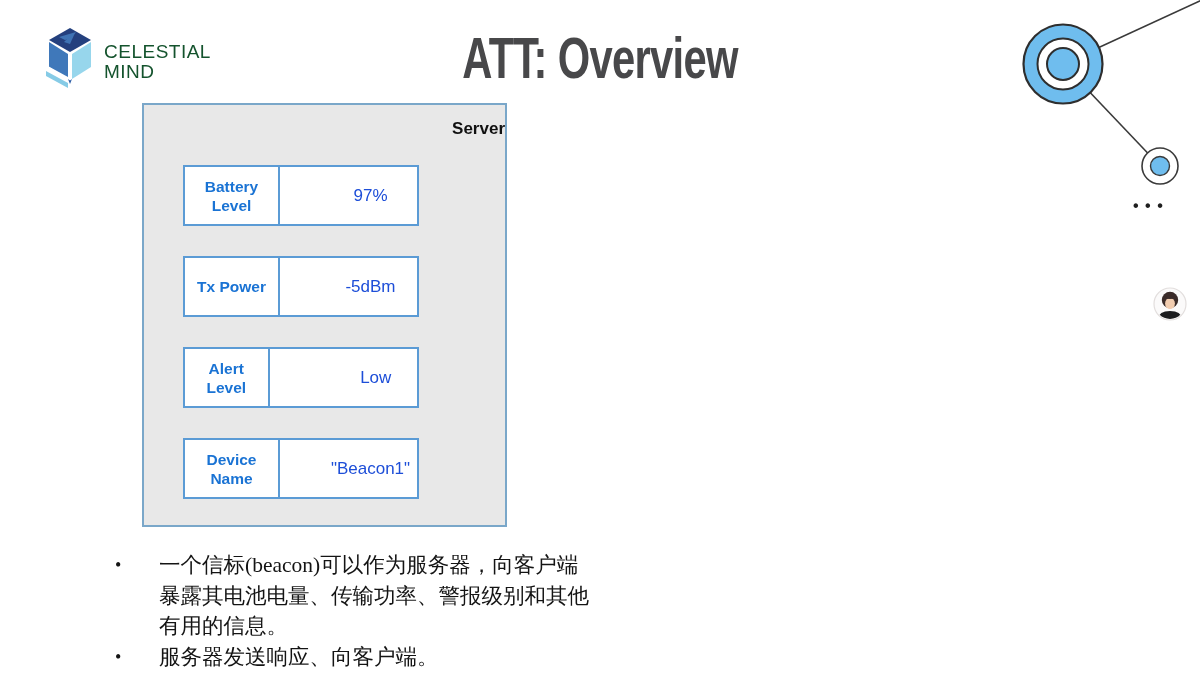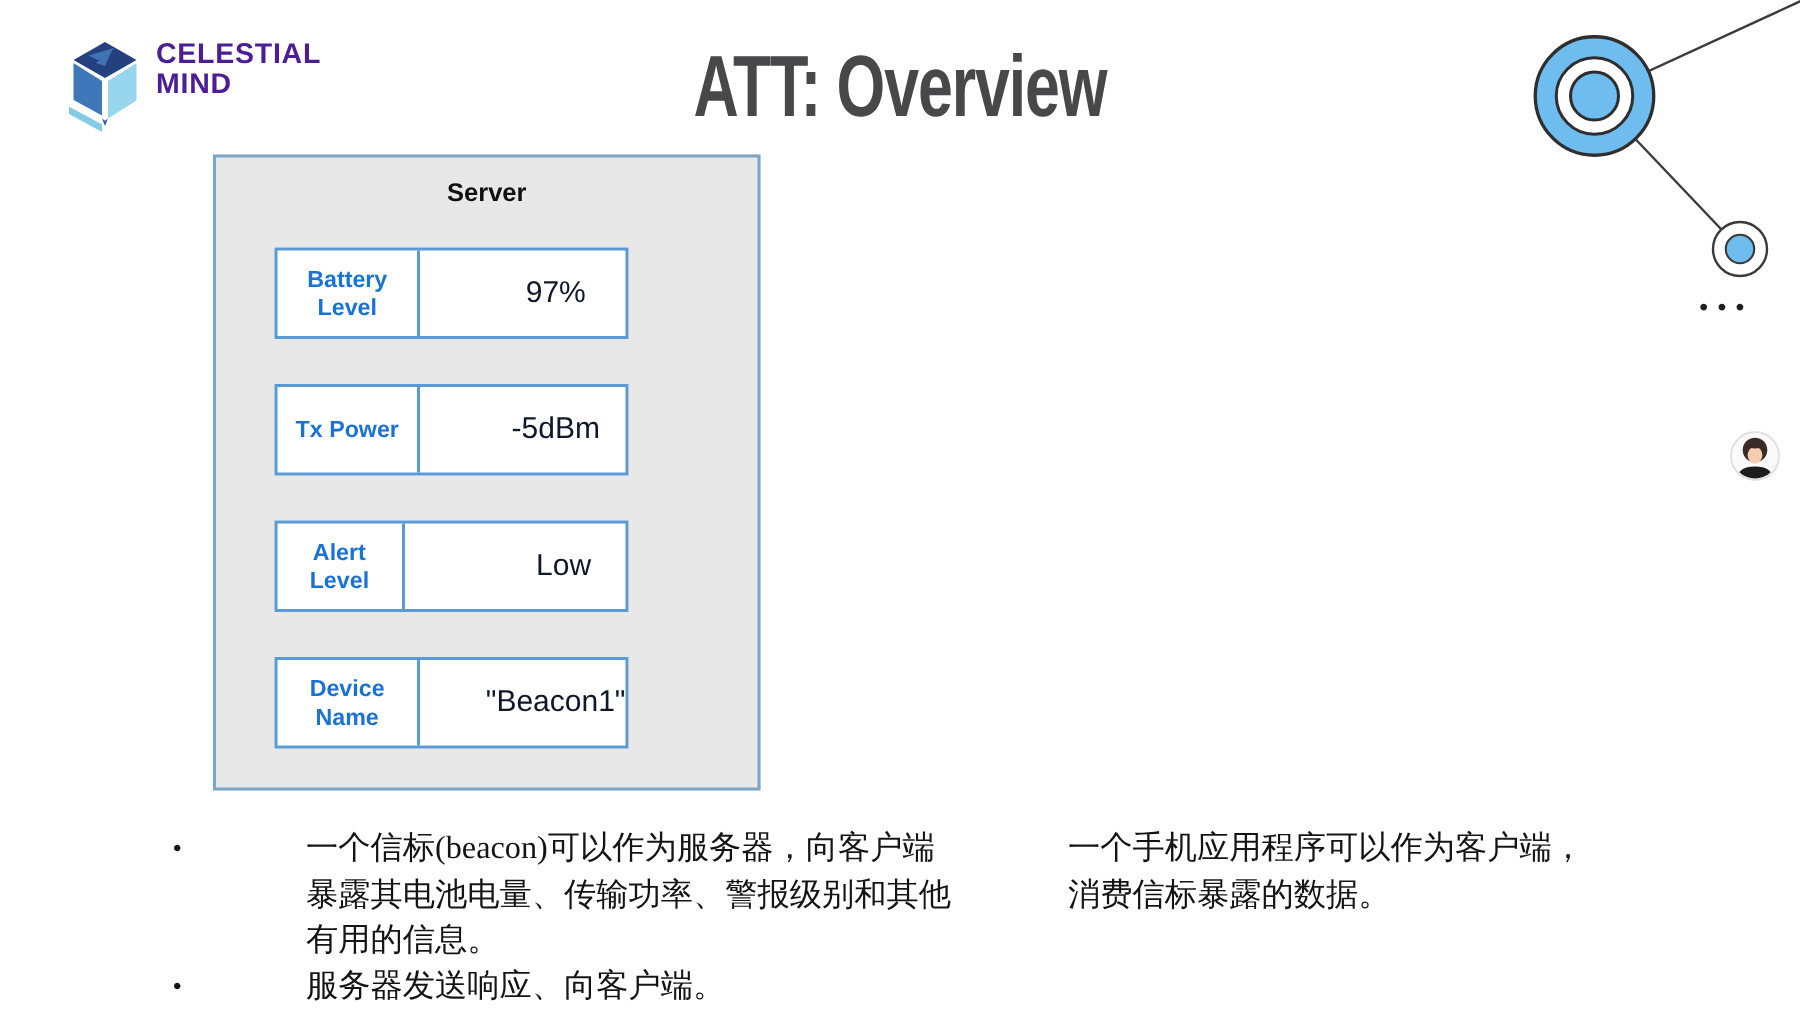--- a/index.html
+++ b/index.html
@@ -3,50 +3,50 @@
 <meta charset="utf-8">
 <style>
   html,body{margin:0;padding:0;background:#ffffff;}
   .slide{
     position:relative;width:1200px;height:675px;background:#ffffff;
     font-family:"Liberation Sans",sans-serif;overflow:hidden;
   }
   
   .logo{position:absolute;left:45px;top:27px;display:flex;align-items:flex-start;}
   .logo-cube{width:50px;height:66px;}
-  .brand-text{margin-left:9px;color:#4c1d95;font-weight:bold;
+  .brand-text{margin-left:9px;margin-top:15px;color:#14532d;font-weight:normal;
     font-size:19px;line-height:20px;letter-spacing:0.5px;}
   
   .page-title{
     position:absolute;left:0;right:0;top:24px;text-align:center;
     font-size:58px;font-weight:700;color:#48484a;letter-spacing:-1px;
     transform:scaleX(0.72);
   }
   
   .panel{position:absolute;background:#e8e8e8;}
   .panel-server{left:142px;top:103px;width:361px;height:420px;border:2px solid #7aa7c9;}
   .panel-client{left:695px;top:104px;width:362px;height:419px;border:2px solid #4b94d8;}
   .panel-title{text-align:center;font-weight:bold;font-size:17px;color:#101010;}
-  .panel-server .panel-title{margin-top:14px;}
+  .panel-server .panel-title{margin-top:14px;text-align:right;}
   .panel-client .panel-title{margin-top:22px;}
   .attr-row{
     position:absolute;left:39px;width:236px;height:61px;background:#ffffff;
     border:2px solid #5b9bd5;box-sizing:border-box;display:flex;
   }
   .attr-cell{flex:1;display:flex;align-items:center;justify-content:center;text-align:center;}
   .attr-label{border-right:2px solid #5b9bd5;font-weight:bold;color:#1a73d4;
     font-size:15.5px;line-height:19px;white-space:pre-line;}
-  .attr-value{color:#0f172a;font-size:20px;padding-left:44px;}
+  .attr-value{color:#1d4ed8;font-size:17px;padding-left:44px;}
   .row-0{top:60px;} .row-1{top:151px;} .row-2{top:242px;gap:21px;} .row-3{top:333px;}
   
   .notes-left{position:absolute;left:108px;top:550px;width:545px;
     font-family:"Liberation Serif",serif;font-size:21.5px;line-height:30.5px;color:#141414;}
   .bullet-item{display:flex;}
   .bullet-dot{width:44px;flex:none;text-align:left;padding-left:7px;font-size:18px;}
-  .bullet-text{white-space:pre-line;margin-left:45px;}
+  .bullet-text{white-space:pre-line;}
   .notes-right{position:absolute;left:712px;top:550px;width:420px;
     font-family:"Liberation Serif",serif;font-size:21.5px;line-height:30.5px;color:#141414;
     white-space:pre-line;}
   
   .decor-svg{position:absolute;left:0;top:0;pointer-events:none;}
   .ellipsis{position:absolute;left:1133px;top:197px;color:#1f1f1f;
     font-size:16px;letter-spacing:6.5px;font-weight:bold;}
 </style>
 </head>
 <body>
@@ -103,22 +103,20 @@
       <div class="bullet-text">一个信标(beacon)可以作为服务器，向客户端
 暴露其电池电量、传输功率、警报级别和其他
 有用的信息。</div>
     </div>
     <div class="bullet-item">
       <div class="bullet-dot">•</div>
       <div class="bullet-text">服务器发送响应、向客户端。</div>
     </div>
   </div>
 
-  <div class="notes-right">一个手机应用程序可以作为客户端，
-消费信标暴露的数据。</div>
 
   <svg class="decor-svg" width="1200" height="675" viewBox="0 0 1200 675" xmlns="http://www.w3.org/2000/svg">
 
     <line x1="1063" y1="64" x2="1202" y2="0" stroke="#3a3a3a" stroke-width="1.6"></line>
     <line x1="1063" y1="64" x2="1160" y2="166" stroke="#3a3a3a" stroke-width="1.6"></line>
 
     <g>
       <circle cx="1063" cy="64" r="39.5" fill="#6fbdee" stroke="#2e2e2e" stroke-width="2.2"></circle>
       <circle cx="1063" cy="64" r="25.5" fill="#ffffff" stroke="#2e2e2e" stroke-width="2"></circle>
       <circle cx="1063" cy="64" r="16" fill="#6fbdee" stroke="#2e2e2e" stroke-width="2"></circle>

